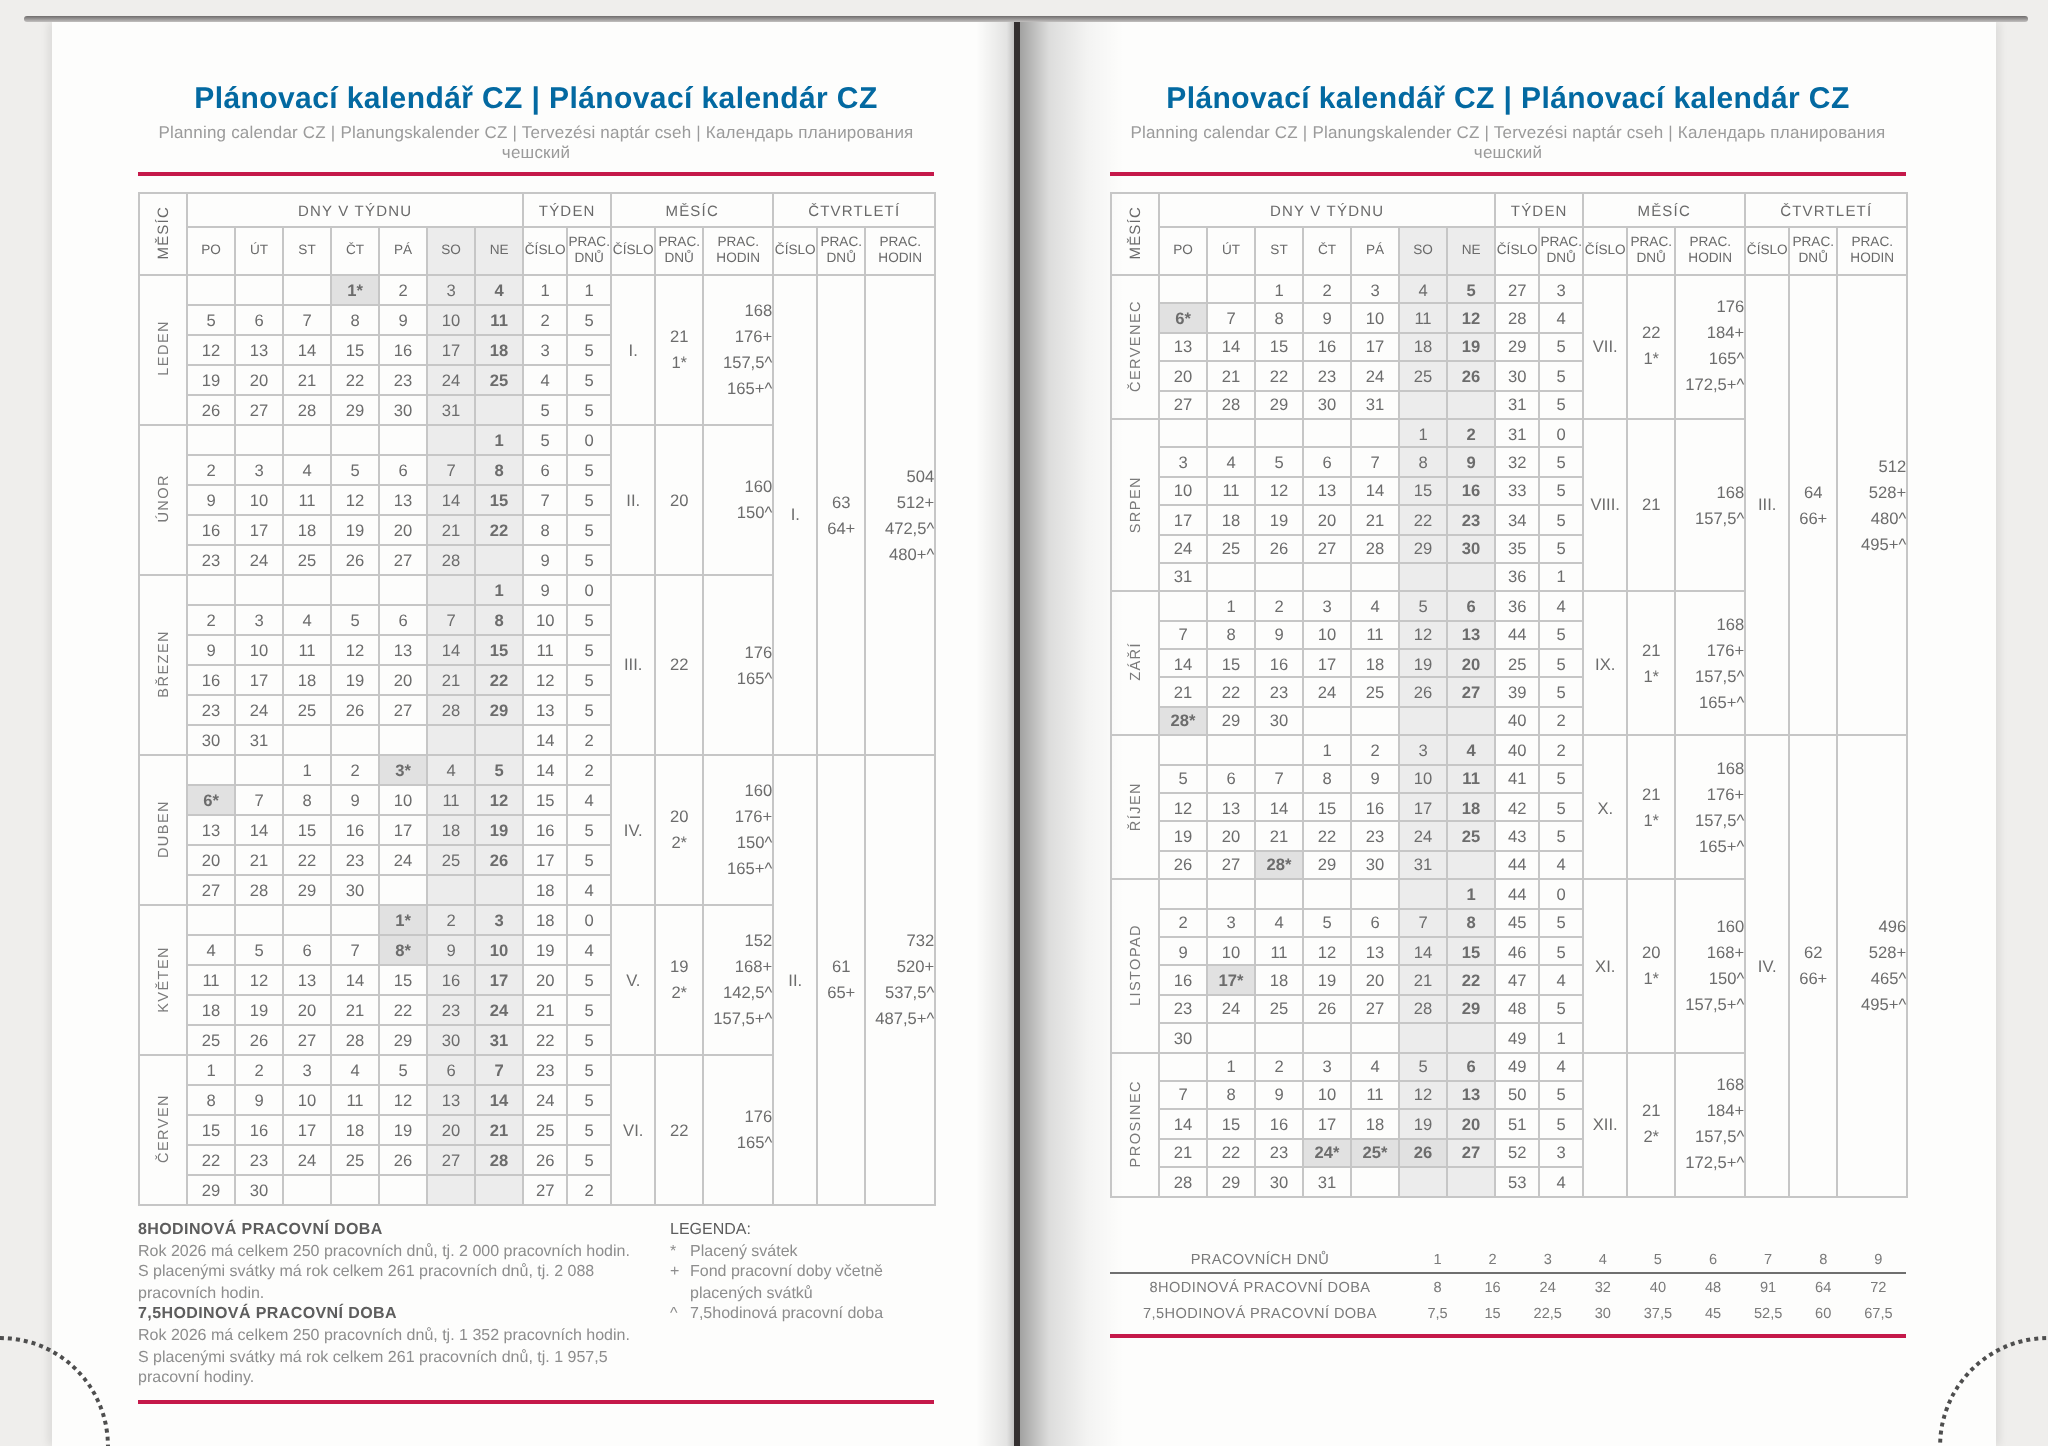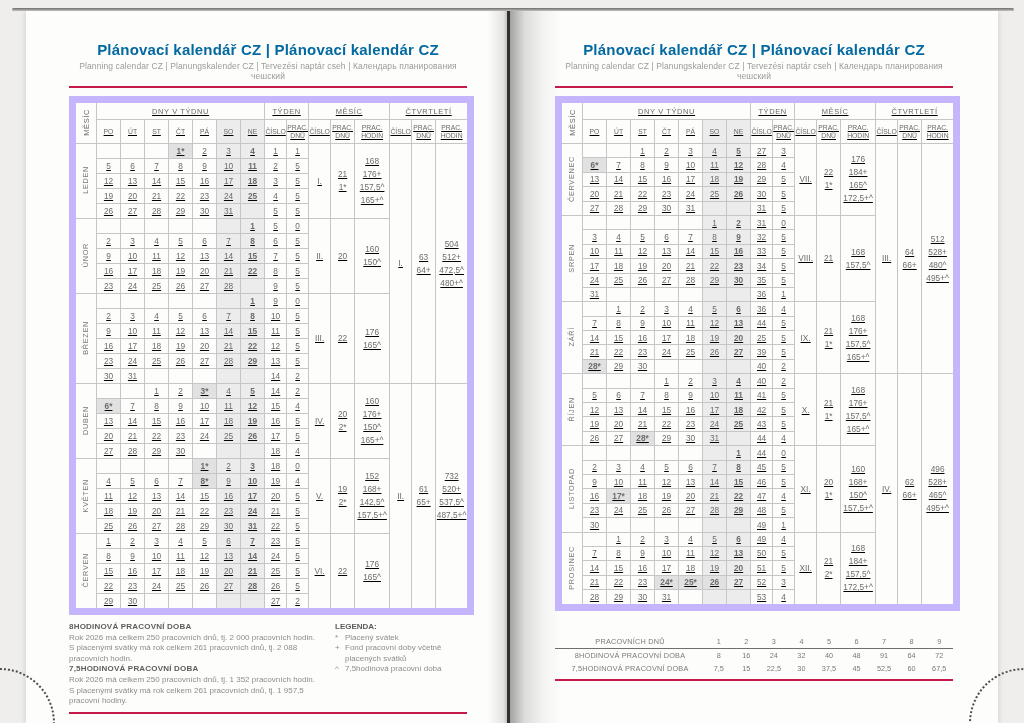--- a/index.html
+++ b/index.html
@@ -19,42 +19,42 @@
     background:linear-gradient(to right, rgba(0,0,0,.36), rgba(0,0,0,.13) 28%, rgba(0,0,0,.04) 65%, rgba(0,0,0,0)); }
   .spine { position:absolute; top:8px; bottom:0; left:507px; width:3px; background:#332f2f; z-index:4; }
 
   .content { position:relative; width:398px; margin:0 auto; }
   .cal-title { margin-top:30px; text-align:center; font-size:15px; font-weight:bold;
     color:#0369a1; letter-spacing:.2px; }
   .cal-subtitle { margin-top:3px; text-align:center; font-size:8.5px; color:#9b9b9b; letter-spacing:.1px; }
   .rule-top { height:2px; background:#c5194a; margin-top:5px; }
 
   table.cal { margin-top:8px; border-collapse:collapse; table-layout:fixed; width:398px;
-    border:7px solid #c4b5fd;text-decoration:underline; }
+    border:1px solid #c4b5fd; }
   table.cal th, table.cal td { border:1px solid #c6c6c6; text-align:center; vertical-align:middle;
     padding:0; color:#6c6c6c; }
   table.cal thead tr.h1 th { height:16px; font-size:7.5px; font-weight:normal; color:#6a6a6a; letter-spacing:.6px; }
   table.cal thead tr.h2 th { height:23px; font-size:6.8px; font-weight:normal; line-height:1.15; color:#6a6a6a; }
   table.cal tbody td { font-size:8.3px; height:14px; line-height:1; }
   .pg-right table.cal tbody td { height:13.4px; }
   td.sa, th.sa-h { background:#ececec; }
   td.su, th.su-h { background:#ececec; color:#c5194a; }
   td.su, td.hol { font-weight:bold; }
   th.su-h { color:#c5194a; }
   td.hol { background:#e1e1e1; color:#c5194a; }
   td.mes .rot { writing-mode:vertical-rl; transform:rotate(180deg); font-size:7.3px;
     letter-spacing:.7px; color:#7a7a7a; }
   td.lines div { line-height:13px; font-size:8.3px; }
-  td.hod div { line-height:13px; }
+  td.hod div { line-height:13px;text-align:right; }
 
   .footer-left { margin-top:7px; display:flex; font-size:8px; color:#8d8d8d; line-height:10.6px; }
   .f-main { flex:1; }
   .f-head { font-weight:bold; color:#5d5d5d; letter-spacing:.2px; }
   .legend { width:132px; padding-left:6px; }
-  .legend-head { font-weight:bold; color:#5d5d5d; }
+  .legend-head { font-weight:normal; color:#5d5d5d; }
   .legend-item { display:flex; }
   .legend-item .sym { width:10px; flex:none; }
   .rule-bottom { height:2px; background:#c5194a; margin-top:5px; }
 
   .footer-right { margin-top:24px; }
   table.fr { width:398px; border-collapse:collapse; table-layout:fixed; font-size:7.3px; color:#7a7a7a; }
   table.fr td { padding:2px 0; text-align:center; }
   table.fr td.lbl { text-align:center; width:150px; letter-spacing:.2px; }
   table.fr tr.fr-head td { border-bottom:1.4px solid #6f6f6f; }
   .fr-rule { height:2px; background:#c5194a; margin-top:4px; }

